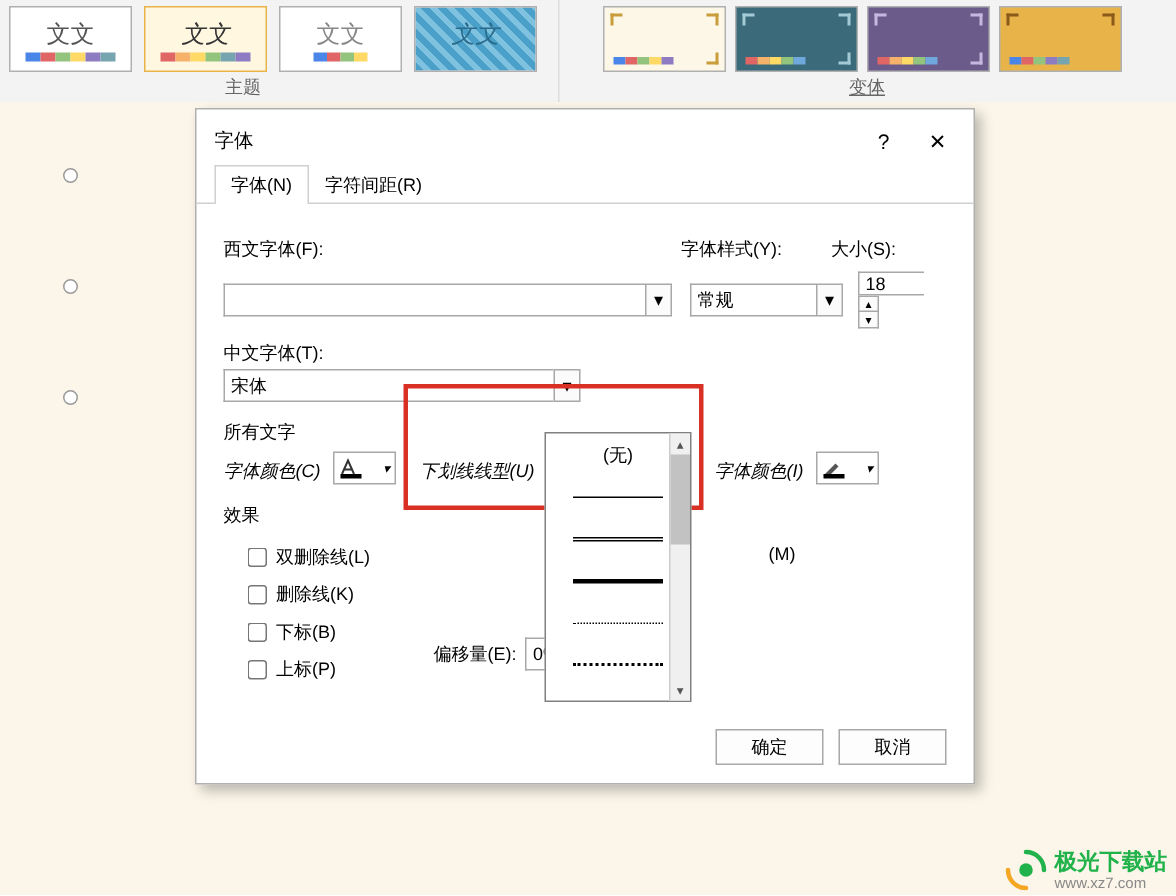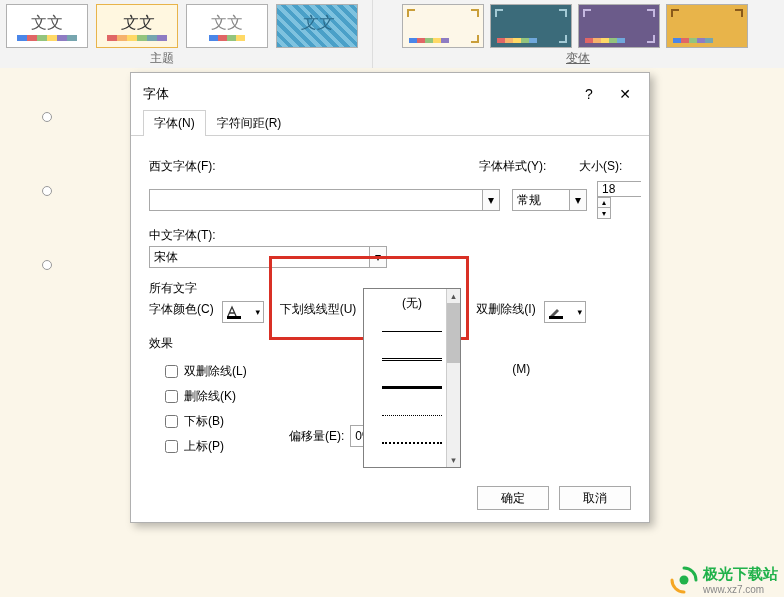--- a/index.html
+++ b/index.html
@@ -21,21 +21,21 @@
   
   .dialog { position: absolute; left: 130px; top: 72px; width: 520px; background: #fff; border: 1px solid #b0b0b0; box-shadow: 4px 4px 8px rgba(0,0,0,0.25); }
   .dialog-titlebar { height: 30px; display: flex; align-items: center; padding: 12px 6px 0 12px; font-size: 13px; }
   .dialog-titlebar .title { flex: 1; font-weight: 400; }
   .dialog-titlebar .btn { width: 36px; height: 24px; display: flex; align-items: center; justify-content: center; font-size: 14px; }
   
   .tabs { display: flex; border-bottom: 1px solid #d0d0d0; padding: 6px 12px 0 12px; font-size: 12px; }
   .tab { padding: 4px 10px; border: 1px solid transparent; border-bottom: none; position: relative; top: 1px; }
   .tab.active { border-color: #d0d0d0; background: #fff; }
   
-  .dialog-body { padding: 10px 8px 60px 18px; font-size: 12px; position: relative; }
+  .dialog-body { padding: 10px 33px 60px 18px; font-size: 12px; position: relative; }
   .row { display: flex; align-items: center; margin-top: 4px; }
   .label { margin: 8px 0 2px 0; }
   .combo { display: flex; }
   .combo input, .combo .txt { flex: 1; height: 22px; border: 1px solid #a8a8a8; border-right: none; padding: 0 4px; font-size: 12px; }
   .combo .txt { display: flex; align-items: center; background: #fff; }
   .combo .drop { width: 18px; height: 22px; border: 1px solid #a8a8a8; display: flex; align-items: center; justify-content: center; background: #fbfbfb; }
   .spinner { display: flex; flex-direction: column; }
   .spinner div { width: 14px; height: 11px; border: 1px solid #a8a8a8; display:flex; align-items:center; justify-content:center; font-size:8px; background:#fbfbfb; }
   .section-label { margin: 12px 0 4px 0; }
   .color-btn { width: 42px; height: 22px; border: 1px solid #a8a8a8; display: flex; align-items: center; justify-content: center; position: relative; }
@@ -201,58 +201,58 @@
       </div>
       <div style="width:62px; margin-left:10px;">
         <div class="label">大小(S):</div>
       </div>
     </div>
     <div class="row">
       <div class="combo" style="flex:1;">
         <input value="" style="">
         <div class="drop">▾</div>
       </div>
-      <div class="combo" style="width:75px; margin-left:12px;">
+      <div class="combo" style="width:102px; margin-left:12px;">
         <div class="txt">常规</div>
         <div class="drop">▾</div>
       </div>
       <div class="combo" style="width:44px; margin-left:10px;flex-direction:column;">
         <div class="txt">18</div>
         <div class="spinner">
           <div>▴</div>
           <div style="border-top:none;">▾</div>
         </div>
       </div>
     </div>
 
     <div class="label">中文字体(T):</div>
     <div class="combo" style="width:238px;">
       <div class="txt">宋体</div>
       <div class="drop">▾</div>
     </div>
 
     <div class="section-label">所有文字</div>
-    <div class="row" style="align-items:flex-start; gap:8px;">
+    <div class="row" style="align-items:flex-end; gap:8px;font-style:italic;">
       <span>字体颜色(C)</span>
       <div class="color-btn">
         <svg width="14" height="14">
             <path d="M3 11 L7 2 L11 11 M4.5 8 H9.5" stroke="#333" fill="none" stroke-width="1.3"></path>
           </svg>
         <span class="swatch"></span>
         <span style="margin-left:16px;font-size:9px;">▾</span>
       </div>
       <span style="margin-left:8px;">下划线线型(U)</span>
       <div class="combo" style="width:96px;">
         <div class="txt">
             <span style="border-top:1px solid #000; width:16px; display:inline-block; vertical-align:middle;"></span> 
             <span>单线</span>
           </div>
         <div class="drop">▾</div>
       </div>
-      <span style="margin-left:8px;">双删除线(I)</span>
+      <span style="margin-left:8px;">字体颜色(I)</span>
       <div class="color-btn">
         <svg width="14" height="14">
             <path d="M2 12 L10 4 L12 6 L4 14 Z" fill="#555"></path>
           </svg>
         <span class="swatch"></span>
         <span style="margin-left:16px;font-size:9px;">▾</span>
       </div>
     </div>
 
     <div class="red-box" style="left:138px; top:120px; width:200px; height:84px;"></div>

